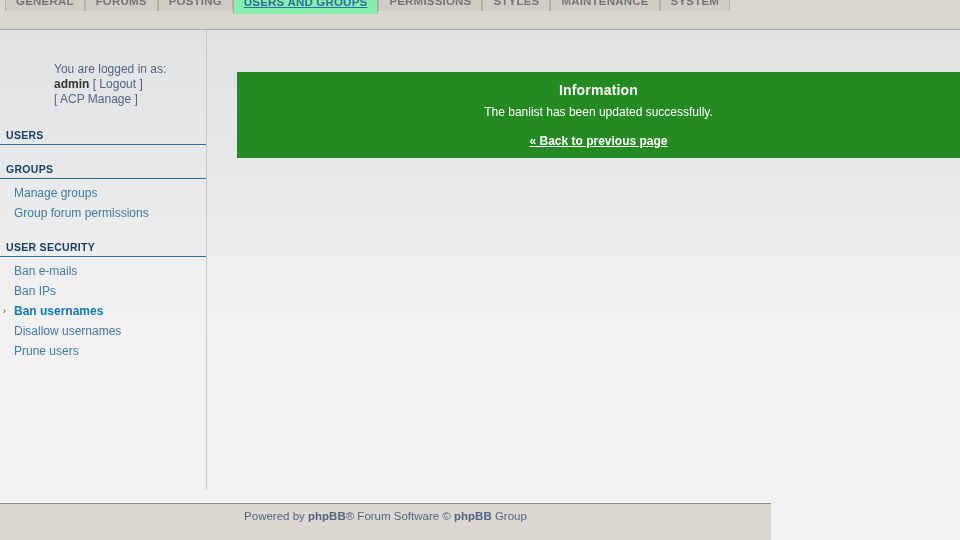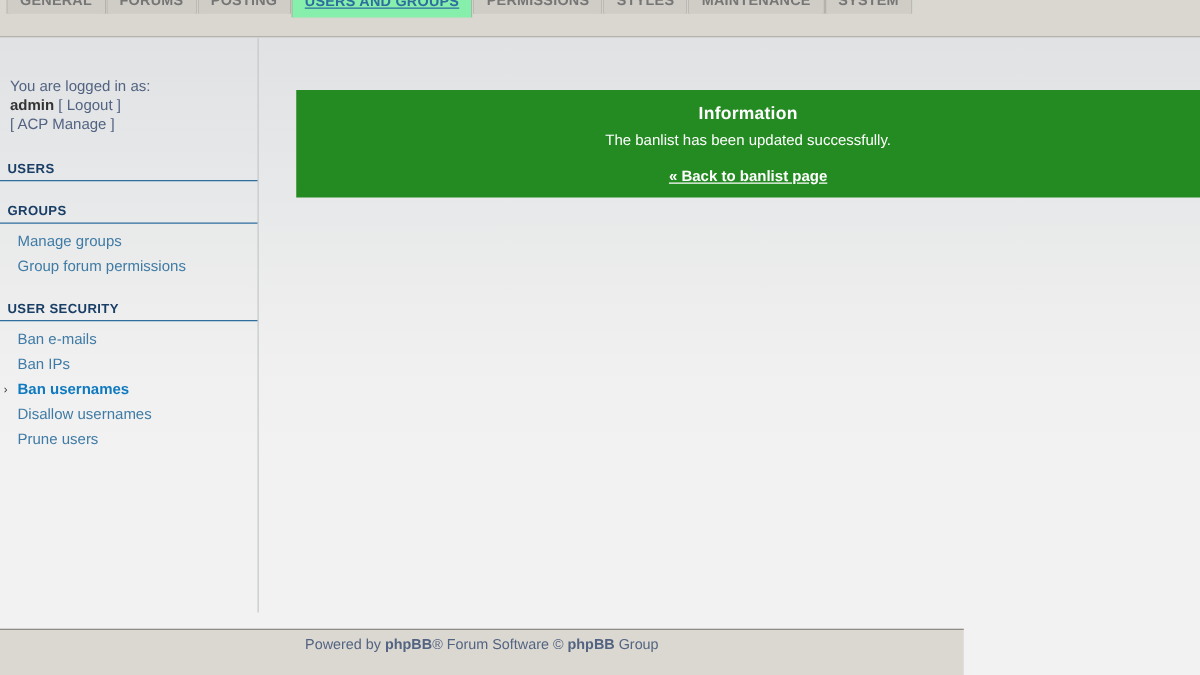--- a/index.html
+++ b/index.html
@@ -88,20 +88,21 @@
     padding: 0;
   }
   .loginbox {
     padding: 32px 0 0 8px;
     font-size: 12px;
     color: #536482;
     line-height: 15px;
   }
   .loginbox .line {
     white-space: nowrap;
+    margin-left: 46px;
   }
   .loginbox .uname {
     font-weight: bold;
     color: #333333;
   }
   .loginbox a {
     color: #536482;
     text-decoration: none;
   }
 
@@ -256,21 +257,21 @@
             <li><a>Prune users</a></li>
           </ul>
         </div>
       </div>
   </div>
 
   <div class="content">
     <div class="infobox">
       <div class="ititle">Information</div>
       <div class="imsg">The banlist has been updated successfully.</div>
-      <div class="iback"><a>« Back to banlist page</a></div>
+      <div class="iback"><a>« Back to previous page</a></div>
     </div>
   </div>
 
 </div>
 
 <div class="footer">
   <span>Powered by </span><span class="fb">phpBB</span><span>® Forum Software © </span><span class="fb">phpBB</span><span> Group</span>
 </div>
 
 </body></html>

